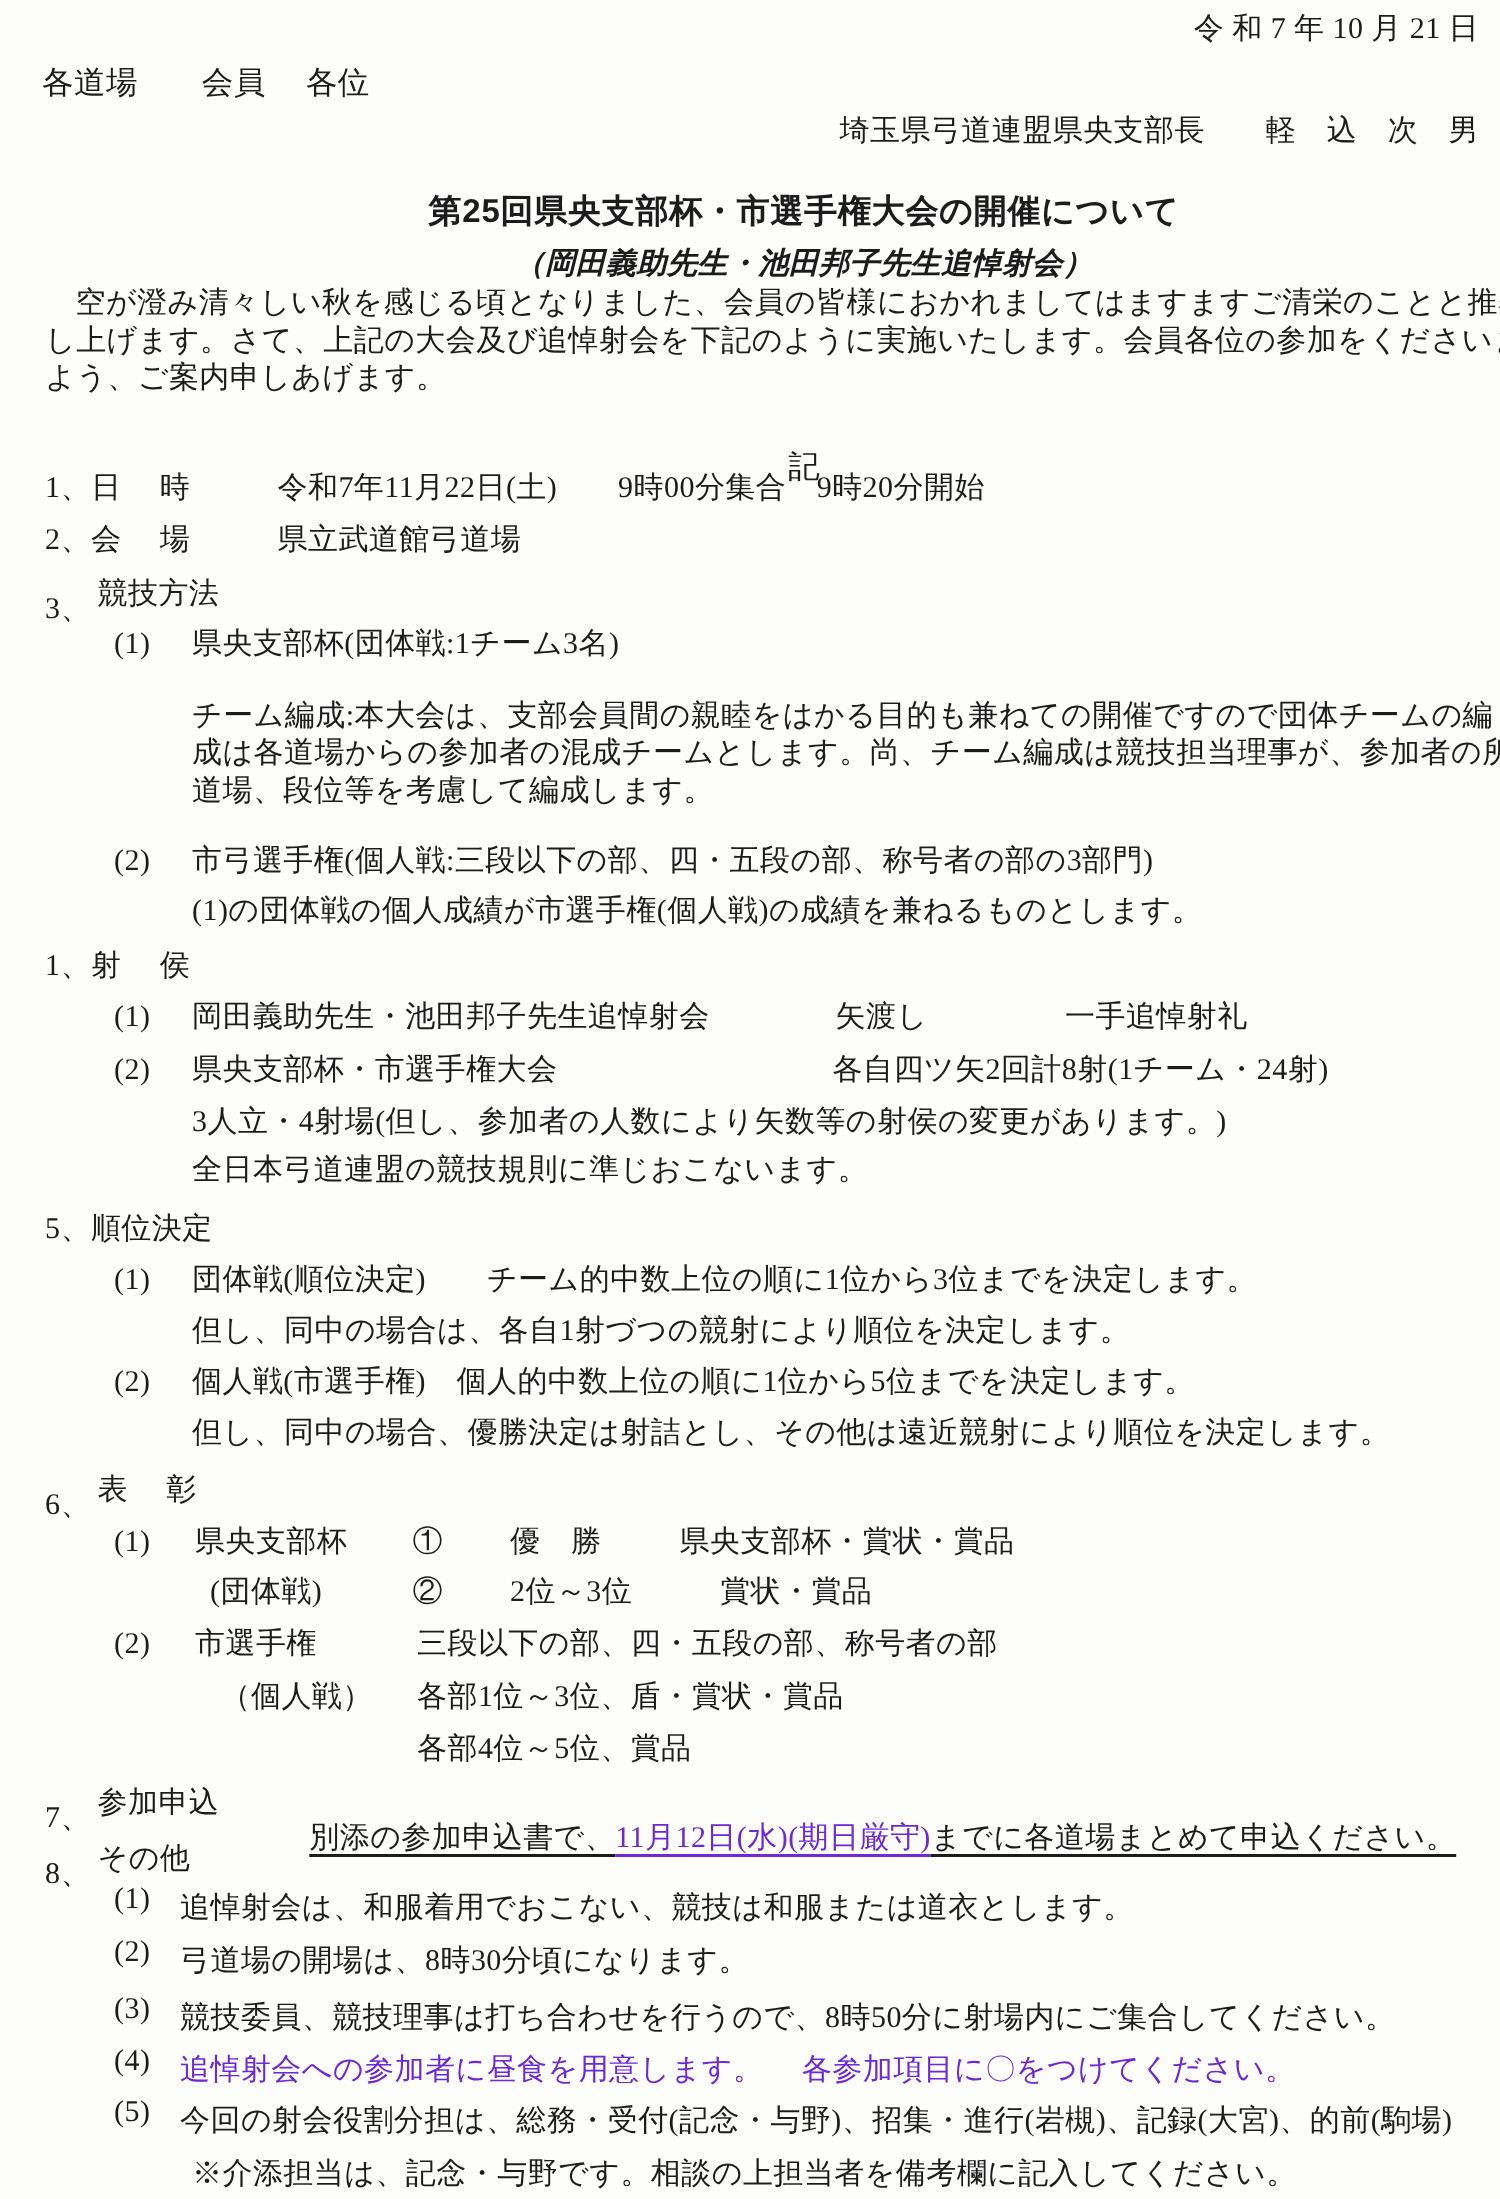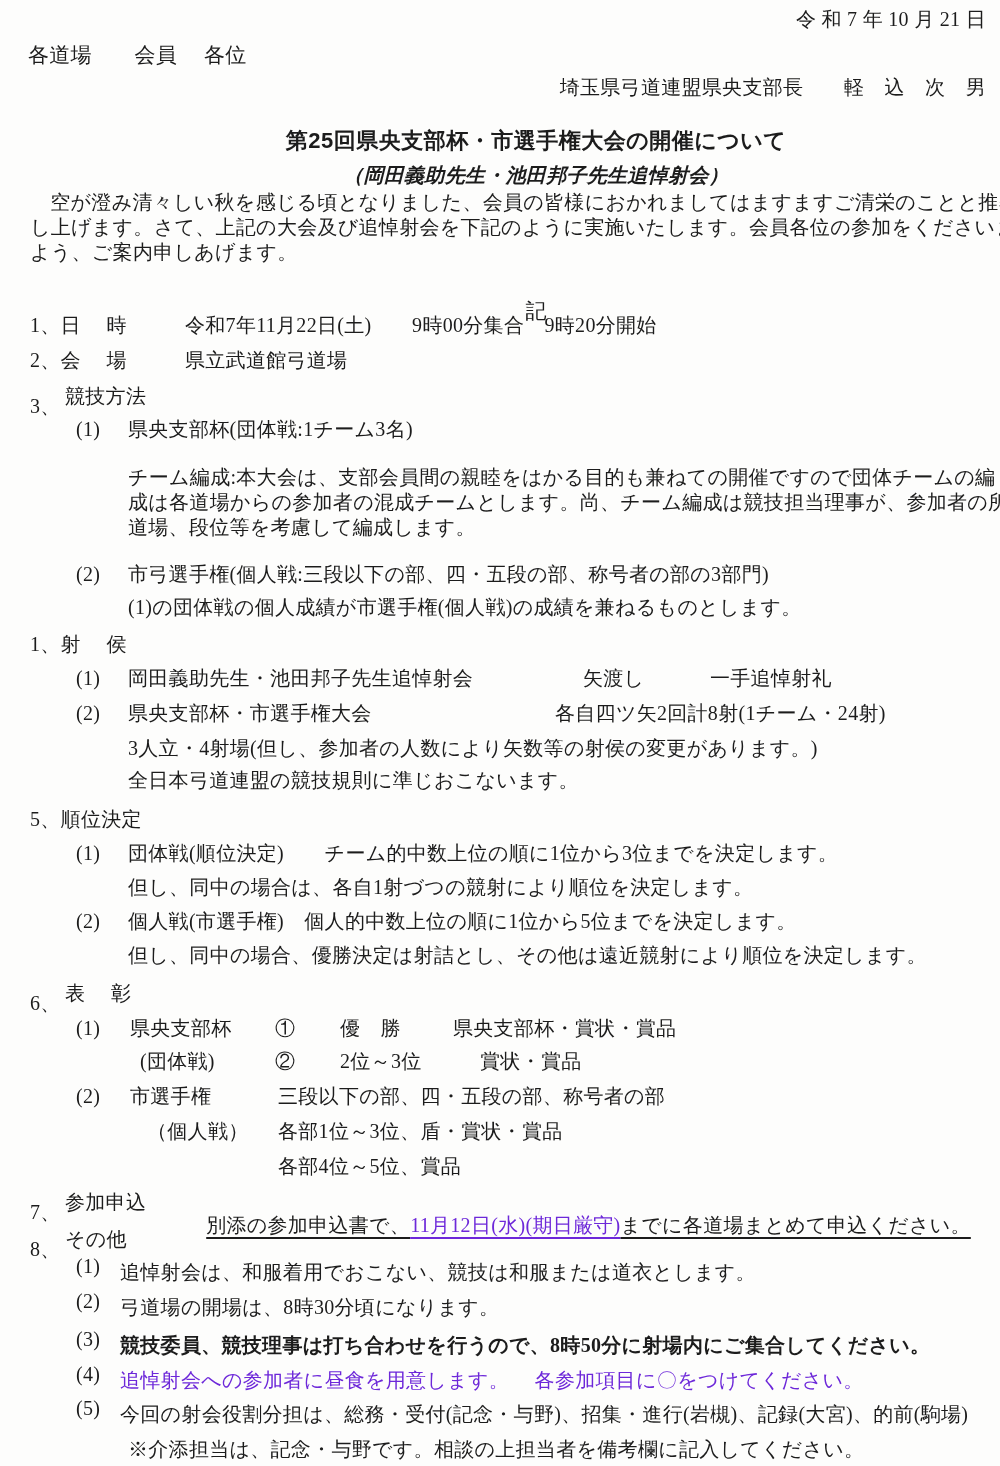--- a/index.html
+++ b/index.html
@@ -77,21 +77,21 @@
   <span class="t" style="left:128px;top:466px;">チーム編成:本大会は、支部会員間の親睦をはかる目的も兼ねての開催ですので団体チームの編</span>
   <span class="t" style="left:128px;top:491px;">成は各道場からの参加者の混成チームとします。尚、チーム編成は競技担当理事が、参加者の所属</span>
   <span class="t" style="left:128px;top:516px;">道場、段位等を考慮して編成します。</span>
   <span class="t" style="left:76px;top:563px;">(2)</span>
   <span class="t" style="left:128px;top:563px;">市弓選手権(個人戦:三段以下の部、四・五段の部、称号者の部の3部門)</span>
   <span class="t" style="left:128px;top:596px;">(1)の団体戦の個人成績が市選手権(個人戦)の成績を兼ねるものとします。</span>
 
   <span class="t" style="left:30px;top:633px;">1、射　 侯</span>
   <span class="t" style="left:76px;top:667px;">(1)</span>
   <span class="t" style="left:128px;top:667px;">岡田義助先生・池田邦子先生追悼射会</span>
-  <span class="t" style="left:583px;top:667px;">矢渡し</span>
+  <span class="t" style="left:557px;top:667px;">矢渡し</span>
   <span class="t" style="left:710px;top:667px;">一手追悼射礼</span>
   <span class="t" style="left:76px;top:702px;">(2)</span>
   <span class="t" style="left:128px;top:702px;">県央支部杯・市選手権大会</span>
   <span class="t" style="left:555px;top:702px;">各自四ツ矢2回計8射(1チーム・24射)</span>
   <span class="t" style="left:128px;top:737px;">3人立・4射場(但し、参加者の人数により矢数等の射侯の変更があります。)</span>
   <span class="t" style="left:128px;top:769px;">全日本弓道連盟の競技規則に準じおこないます。</span>
 
   <span class="t" style="left:30px;top:808px;">5、順位決定</span>
   <span class="t" style="left:76px;top:842px;">(1)</span>
   <span class="t" style="left:128px;top:842px;">団体戦(順位決定)　　チーム的中数上位の順に1位から3位までを決定します。</span>
@@ -124,20 +124,20 @@
     <span class="u inline">別添の参加申込書で、</span><span class="u red inline">11月12日(水)(期日厳守)</span><span class="u inline">までに各道場まとめて申込ください。</span>
   </span>
 
   <span class="t" style="left:30px;top:1238px;">8、</span>
   <span class="t" style="left:65px;top:1228px;">その他</span>
   <span class="t" style="left:76px;top:1255px;">(1)</span>
   <span class="t" style="left:120px;top:1261px;">追悼射会は、和服着用でおこない、競技は和服または道衣とします。</span>
   <span class="t" style="left:76px;top:1290px;">(2)</span>
   <span class="t" style="left:120px;top:1296px;">弓道場の開場は、8時30分頃になります。</span>
   <span class="t" style="left:76px;top:1328px;">(3)</span>
-  <span class="t" style="left:120px;top:1334px;font-weight:bold;">競技委員、競技理事は打ち合わせを行うので、8時50分に射場内にご集合してください。</span>
+  <span class="t" style="left:120px;top:1334px;">競技委員、競技理事は打ち合わせを行うので、8時50分に射場内にご集合してください。</span>
   <span class="t" style="left:76px;top:1363px;">(4)</span>
   <span class="t red" style="left:120px;top:1369px;">追悼射会への参加者に昼食を用意します。　 各参加項目に〇をつけてください。</span>
   <span class="t" style="left:76px;top:1397px;">(5)</span>
   <span class="t" style="left:120px;top:1403px;">今回の射会役割分担は、総務・受付(記念・与野)、招集・進行(岩槻)、記録(大宮)、的前(駒場)</span>
   <span class="t" style="left:128px;top:1438px;">※介添担当は、記念・与野です。相談の上担当者を備考欄に記入してください。</span>
 
 </div>
 
 </body></html>

